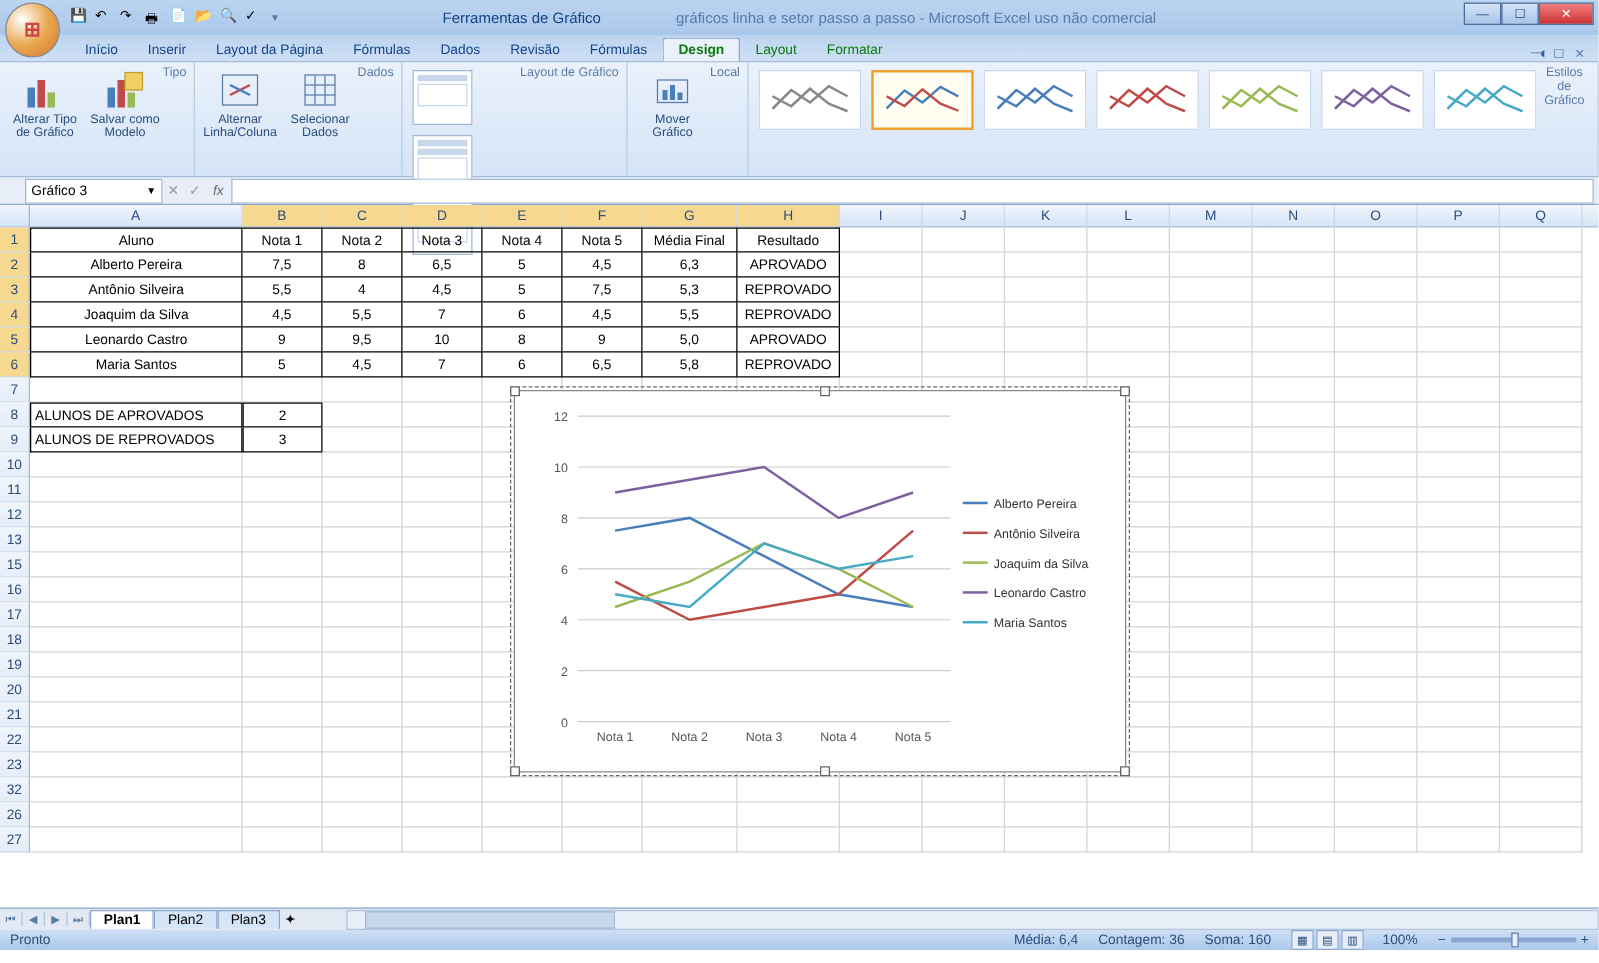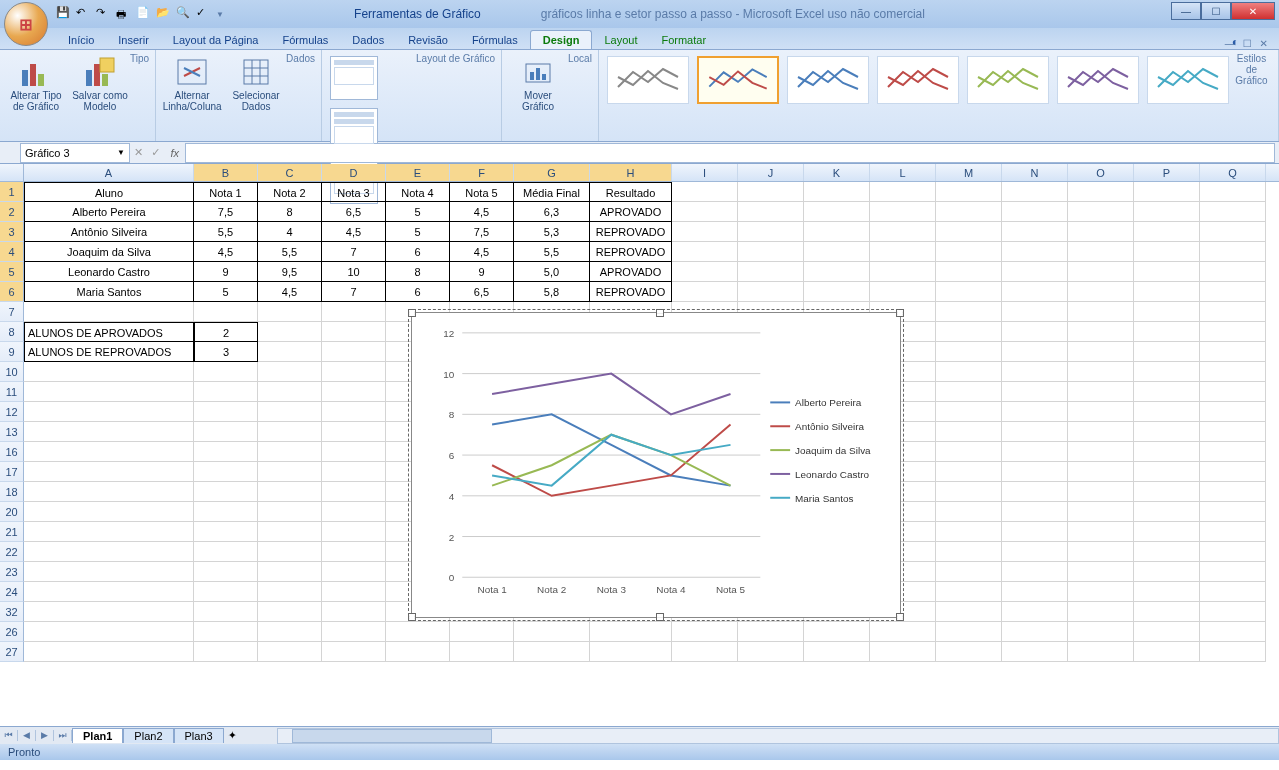--- a/index.html
+++ b/index.html
@@ -549,20 +549,40 @@
         <div class="cell wX"></div>
         <div class="cell wX"></div>
         <div class="cell wX"></div>
         <div class="cell wX"></div>
         <div class="cell wX"></div>
         <div class="cell wX"></div>
         <div class="cell wX"></div>
         <div class="cell wX"></div>
       </div>
       <div class="row">
+        <div class="rowh">15</div>
+        <div class="cell wA"></div>
+        <div class="cell wB"></div>
+        <div class="cell wC"></div>
+        <div class="cell wD"></div>
+        <div class="cell wE"></div>
+        <div class="cell wF"></div>
+        <div class="cell wG"></div>
+        <div class="cell wH"></div>
+        <div class="cell wX"></div>
+        <div class="cell wX"></div>
+        <div class="cell wX"></div>
+        <div class="cell wX"></div>
+        <div class="cell wX"></div>
+        <div class="cell wX"></div>
+        <div class="cell wX"></div>
+        <div class="cell wX"></div>
+        <div class="cell wX"></div>
+      </div>
+      <div class="row">
         <div class="rowh">16</div>
         <div class="cell wA"></div>
         <div class="cell wB"></div>
         <div class="cell wC"></div>
         <div class="cell wD"></div>
         <div class="cell wE"></div>
         <div class="cell wF"></div>
         <div class="cell wG"></div>
         <div class="cell wH"></div>
         <div class="cell wX"></div>
@@ -609,20 +629,40 @@
         <div class="cell wX"></div>
         <div class="cell wX"></div>
         <div class="cell wX"></div>
         <div class="cell wX"></div>
         <div class="cell wX"></div>
         <div class="cell wX"></div>
         <div class="cell wX"></div>
         <div class="cell wX"></div>
       </div>
       <div class="row">
+        <div class="rowh">19</div>
+        <div class="cell wA"></div>
+        <div class="cell wB"></div>
+        <div class="cell wC"></div>
+        <div class="cell wD"></div>
+        <div class="cell wE"></div>
+        <div class="cell wF"></div>
+        <div class="cell wG"></div>
+        <div class="cell wH"></div>
+        <div class="cell wX"></div>
+        <div class="cell wX"></div>
+        <div class="cell wX"></div>
+        <div class="cell wX"></div>
+        <div class="cell wX"></div>
+        <div class="cell wX"></div>
+        <div class="cell wX"></div>
+        <div class="cell wX"></div>
+        <div class="cell wX"></div>
+      </div>
+      <div class="row">
         <div class="rowh">20</div>
         <div class="cell wA"></div>
         <div class="cell wB"></div>
         <div class="cell wC"></div>
         <div class="cell wD"></div>
         <div class="cell wE"></div>
         <div class="cell wF"></div>
         <div class="cell wG"></div>
         <div class="cell wH"></div>
         <div class="cell wX"></div>
@@ -670,40 +710,20 @@
         <div class="cell wX"></div>
         <div class="cell wX"></div>
         <div class="cell wX"></div>
         <div class="cell wX"></div>
         <div class="cell wX"></div>
         <div class="cell wX"></div>
         <div class="cell wX"></div>
       </div>
       <div class="row">
         <div class="rowh">23</div>
-        <div class="cell wA"></div>
-        <div class="cell wB"></div>
-        <div class="cell wC"></div>
-        <div class="cell wD"></div>
-        <div class="cell wE"></div>
-        <div class="cell wF"></div>
-        <div class="cell wG"></div>
-        <div class="cell wH"></div>
-        <div class="cell wX"></div>
-        <div class="cell wX"></div>
-        <div class="cell wX"></div>
-        <div class="cell wX"></div>
-        <div class="cell wX"></div>
-        <div class="cell wX"></div>
-        <div class="cell wX"></div>
-        <div class="cell wX"></div>
-        <div class="cell wX"></div>
-      </div>
-      <div class="row">
-        <div class="rowh">24</div>
         <div class="cell wA"></div>
         <div class="cell wB"></div>
         <div class="cell wC"></div>
         <div class="cell wD"></div>
         <div class="cell wE"></div>
         <div class="cell wF"></div>
         <div class="cell wG"></div>
         <div class="cell wH"></div>
         <div class="cell wX"></div>
         <div class="cell wX"></div>
@@ -835,13 +855,31 @@
   <div class="sheet-tab inactive">Plan2</div>
   <div class="sheet-tab inactive">Plan3</div>
   <span style="margin-left:4px;">✦</span>
   <div class="hscroll">
     <div class="thumb"></div>
   </div>
 </div>
 
 <div class="statusbar">
   <span>Pronto</span>
+  <div class="right">
+    <span>Média: 6,4</span>
+    <span>Contagem: 36</span>
+    <span>Soma: 160</span>
+    <div class="viewbtns">
+      <span>▦</span>
+      <span>▤</span>
+      <span>▥</span>
+    </div>
+    <span>100%</span>
+    <div class="zoom">
+      <span>−</span>
+      <div class="slider">
+          <div class="th"></div>
+        </div>
+      <span>+</span>
+    </div>
+  </div>
 </div>
 
 </body></html>

